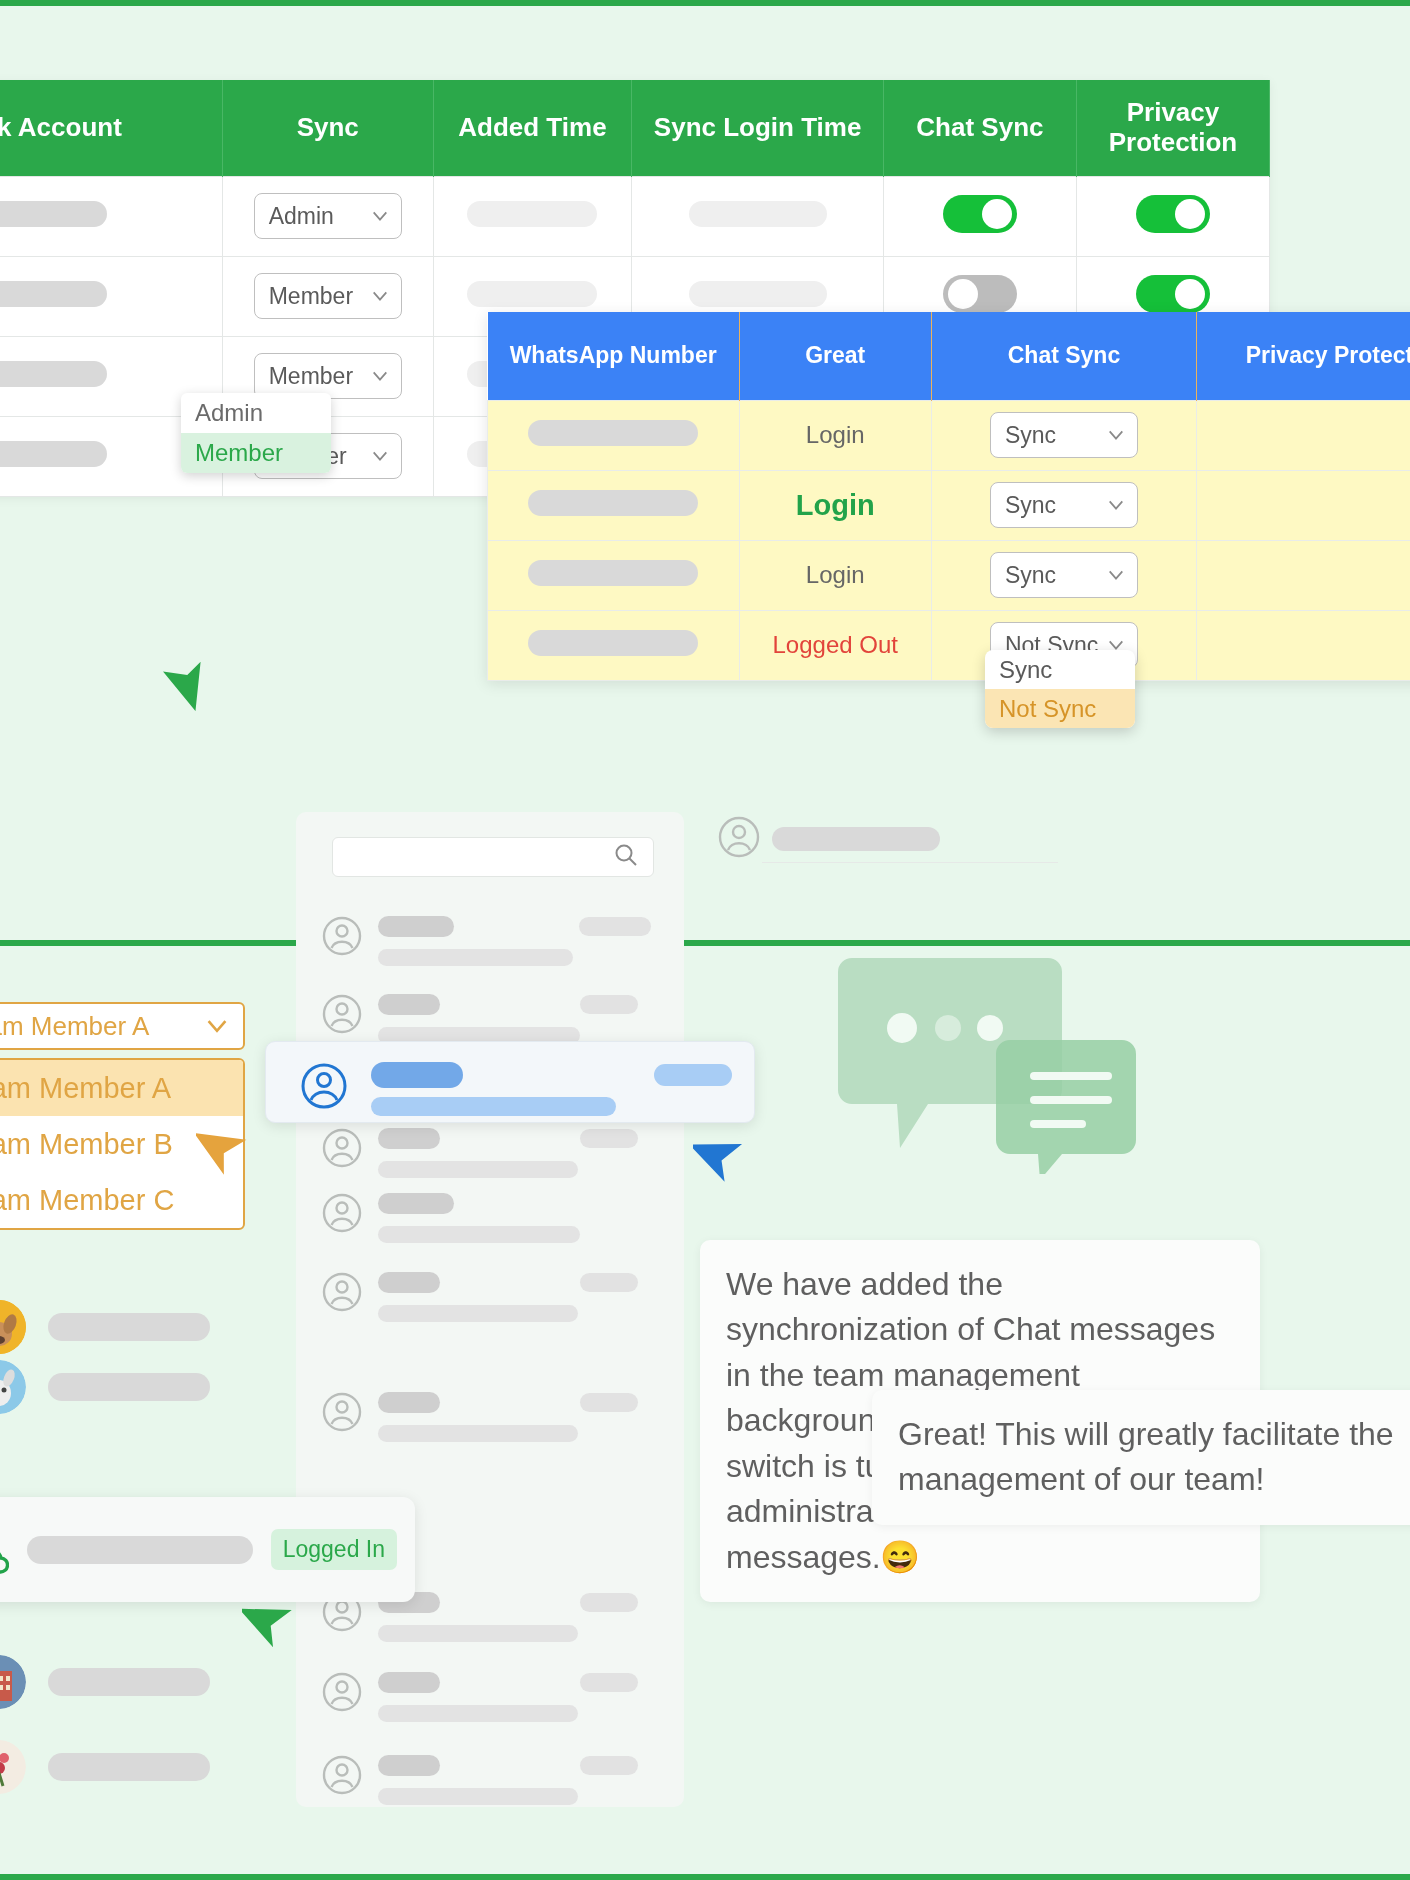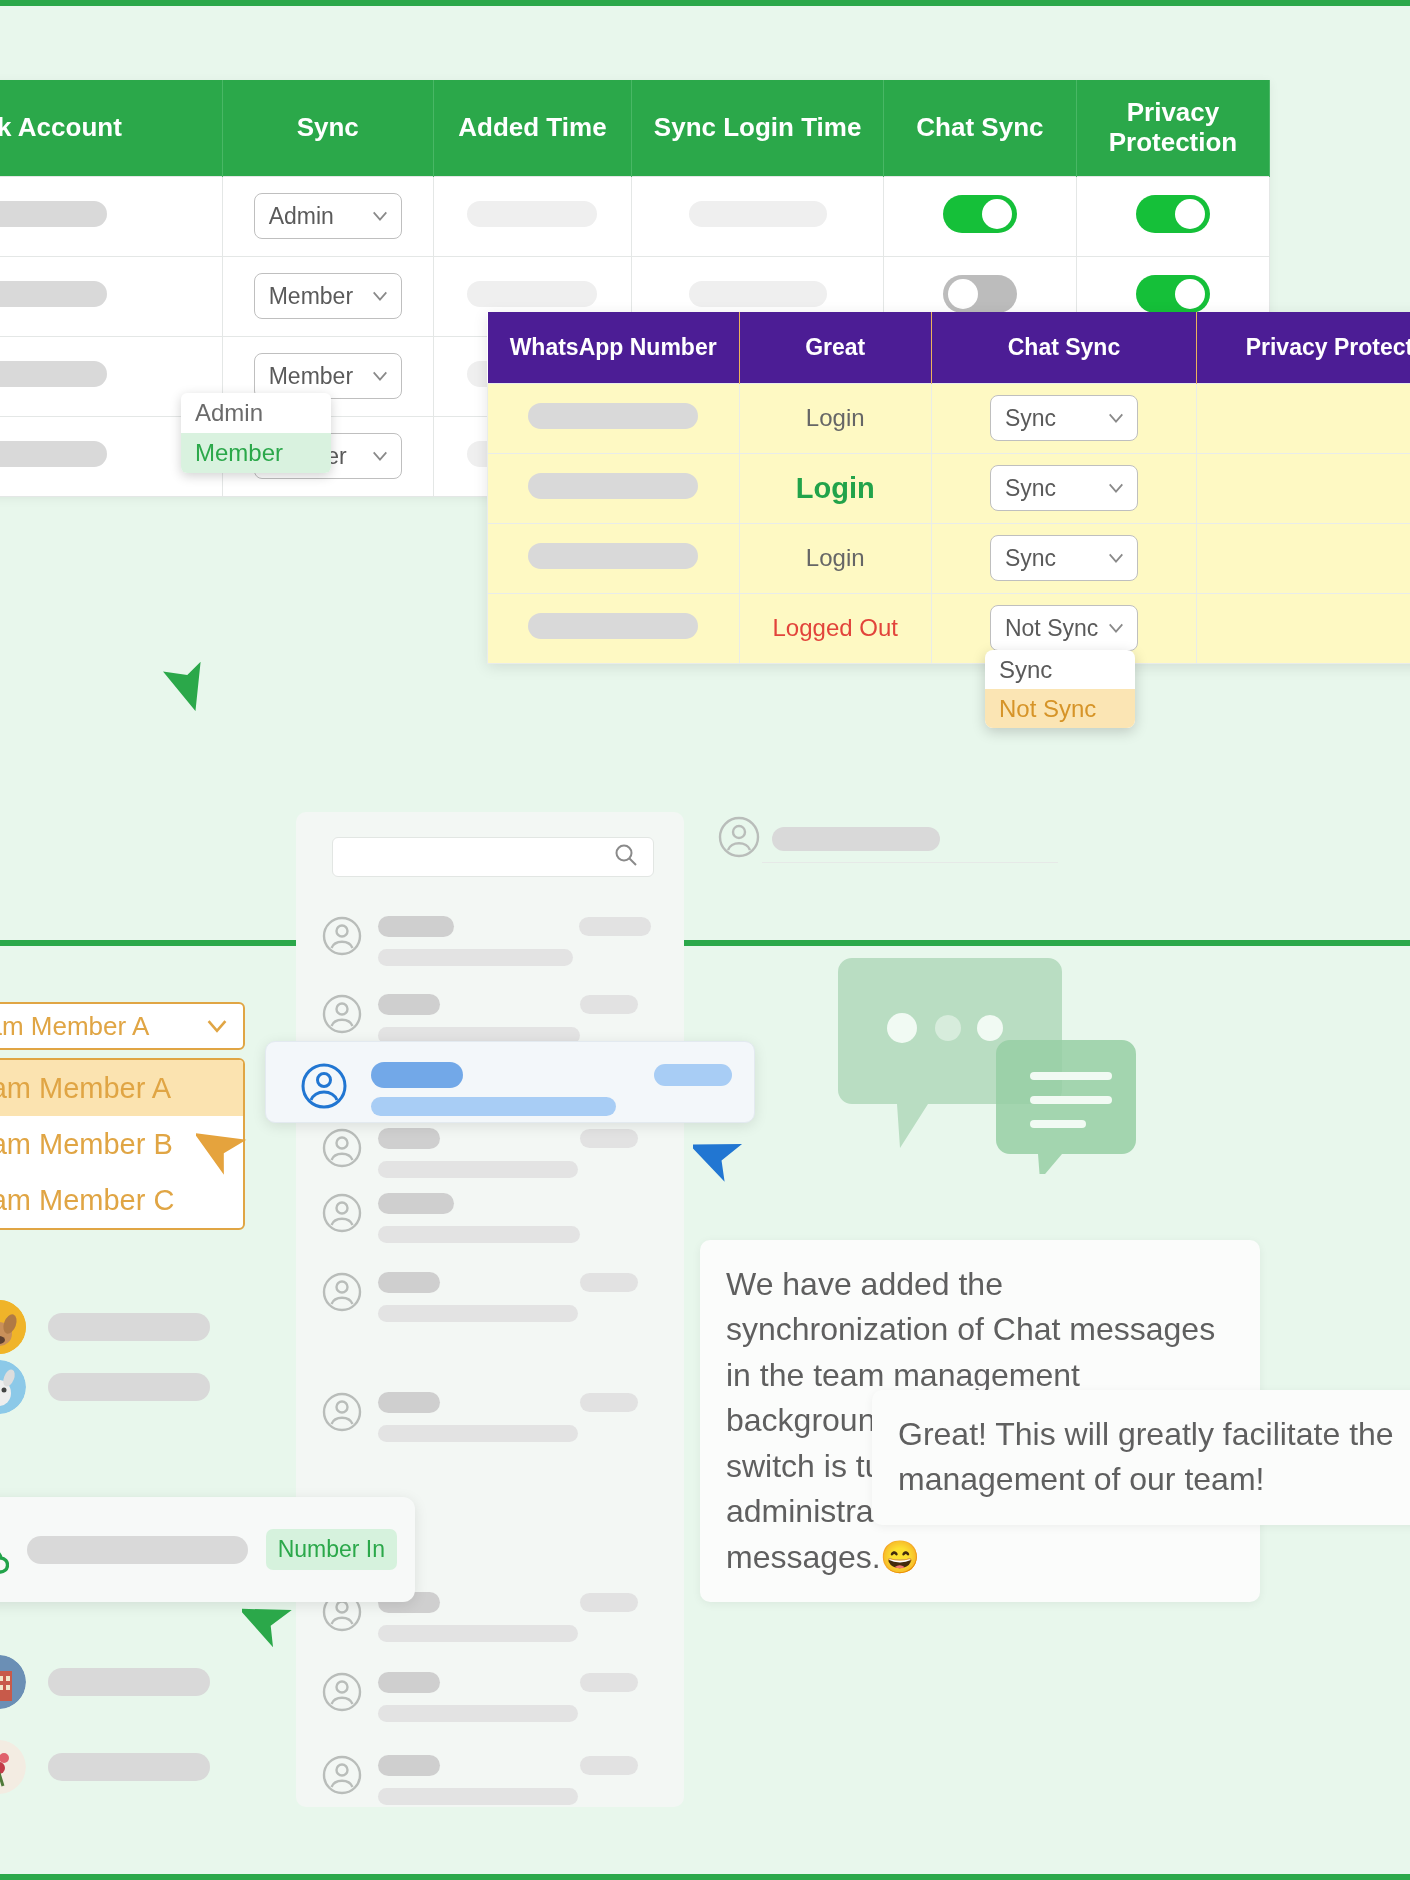--- a/index.html
+++ b/index.html
@@ -69,22 +69,22 @@
   .role-pop .opt { height: 40px; line-height: 40px; padding-left: 14px; font-size: 24px; color: #6b6b6b; }
   .role-pop .opt.hl { background: #d9f2df; color: #2ba84a; }
 
   
   .wa-table {
     position: absolute; left: 487px; top: 312px; width: 1010px;
     border-collapse: collapse; background: #fff; z-index: 30;
     box-shadow: 0 3px 14px rgba(0,0,0,.10);
   }
   .wa-table th {
-    background: #4c1d95; color: #fff; font-size: 23px; font-weight: bold;
-    height: 71px; text-align: center; border-right: 1px solid #eab köz;
+    background: #3b82f6; color: #fff; font-size: 23px; font-weight: bold;
+    height: 88px; text-align: center; border-right: 1px solid #eab köz;
     border-right: 1px solid #edb濃;
     border-right: 1px solid #ecb25c;
   }
   .wa-table td {
     border: 1px solid #e9ecea; height: 70px; text-align: center; vertical-align: middle; background: #fef9c3;
   }
   .wa-c1 { width: 252px; }
   .wa-c2 { width: 192px; }
   .wa-c3 { width: 266px; }
   .wa-c4 { width: 300px; }
@@ -430,21 +430,21 @@
       <svg width="76" height="76" viewBox="0 0 76 76">
         <circle cx="34" cy="34" r="26" fill="none" stroke="#22a34a" stroke-width="5" stroke-dasharray="120 40" transform="rotate(-50 34 34)"></circle>
         <text x="34" y="42" font-size="19" font-weight="bold" fill="#22a34a" text-anchor="middle" font-family="Liberation Sans, sans-serif">WA</text>
         <circle cx="54" cy="18" r="8" fill="#22a34a"></circle>
         <path d="M54 14 v8 M50 18 h8" stroke="#fff" stroke-width="2.2"></path>
         <path d="M46 62 a9 9 0 0 1 2-17 a11 11 0 0 1 20 3 a7 7 0 0 1 -1 14 z" fill="none" stroke="#22a34a" stroke-width="3.4"></path>
         <path d="M57 58 v-11 M52 52 l5-5 l5 5" fill="none" stroke="#22a34a" stroke-width="3.4"></path>
       </svg>
     </span>
     <span class="cbar" style="width:248px"></span>
-    <span class="badge-logging">Number In</span>
+    <span class="badge-logging">Logged In</span>
   </div>
   <svg class="arrow-green-2" width="58" height="58" viewBox="0 0 58 58">
     <path d="M6 4 L52 30 L26 34 L18 54 Z" fill="#2ba84a" transform="rotate(-28 29 29)"></path>
   </svg>
 
   <div class="chat-panel2"></div>
   <div class="search-box">
     <span>
       <svg width="26" height="26" viewBox="0 0 26 26">
           <circle cx="11" cy="11" r="7.5" fill="none" stroke="#8a8a8a" stroke-width="2"></circle>

